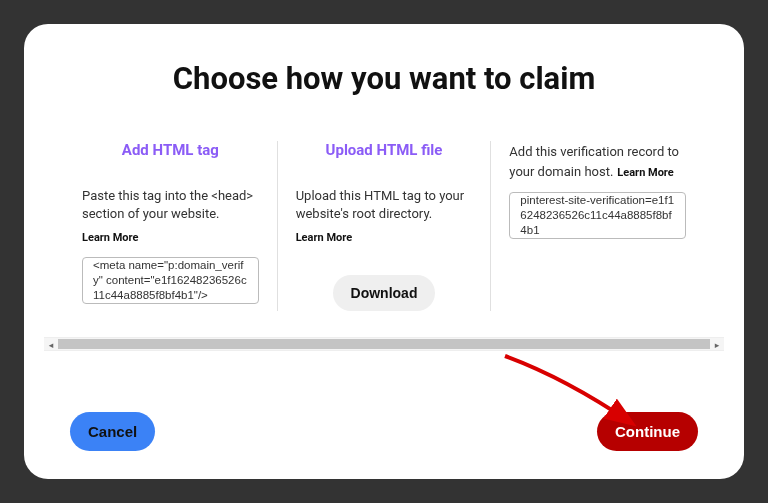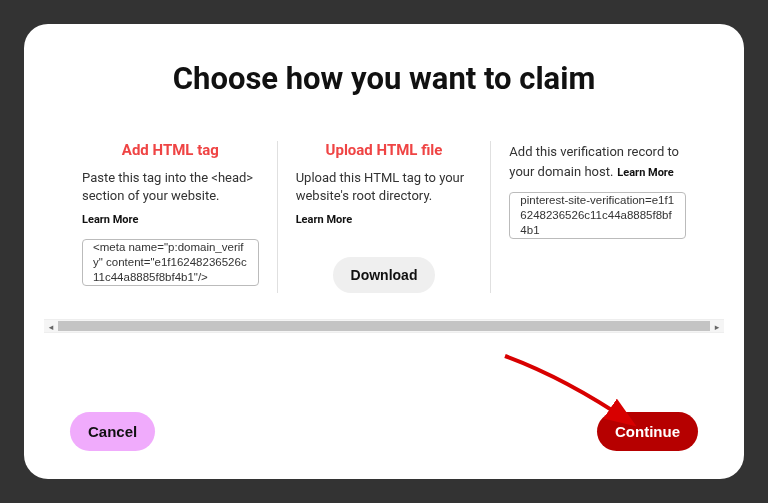--- a/index.html
+++ b/index.html
@@ -46,22 +46,22 @@
       padding: 0 18px;
     }
     .option:nth-child(2) {
       border-left: 1px solid #e0e0e0;
       border-right: 1px solid #e0e0e0;
     }
     .option-title {
       font-size: 15px;
       font-weight: 700;
       text-align: center;
-      margin-bottom: 10px;
-      color: #ef4444;
+      margin-bottom: 28px;
+      color: #8b5cf6;
     }
     .option-desc {
       font-size: 13px;
       color: #333;
       line-height: 1.35;
       margin-bottom: 4px;
     }
     .learn-more {
       font-size: 11px;
       font-weight: 700;
@@ -127,21 +127,21 @@
       background: #c4c4c4;
     }
     .footer {
       margin-top: auto;
       display: flex;
       justify-content: space-between;
       align-items: center;
       padding: 20px 26px 0 26px;
     }
     .cancel-btn {
-      background: #f0abfc;
+      background: #3b82f6;
       border: none;
       border-radius: 22px;
       padding: 11px 18px;
       font-size: 15px;
       font-weight: 600;
       color: #111;
       cursor: pointer;
     }
     .continue-btn {
       background: #b60000;

